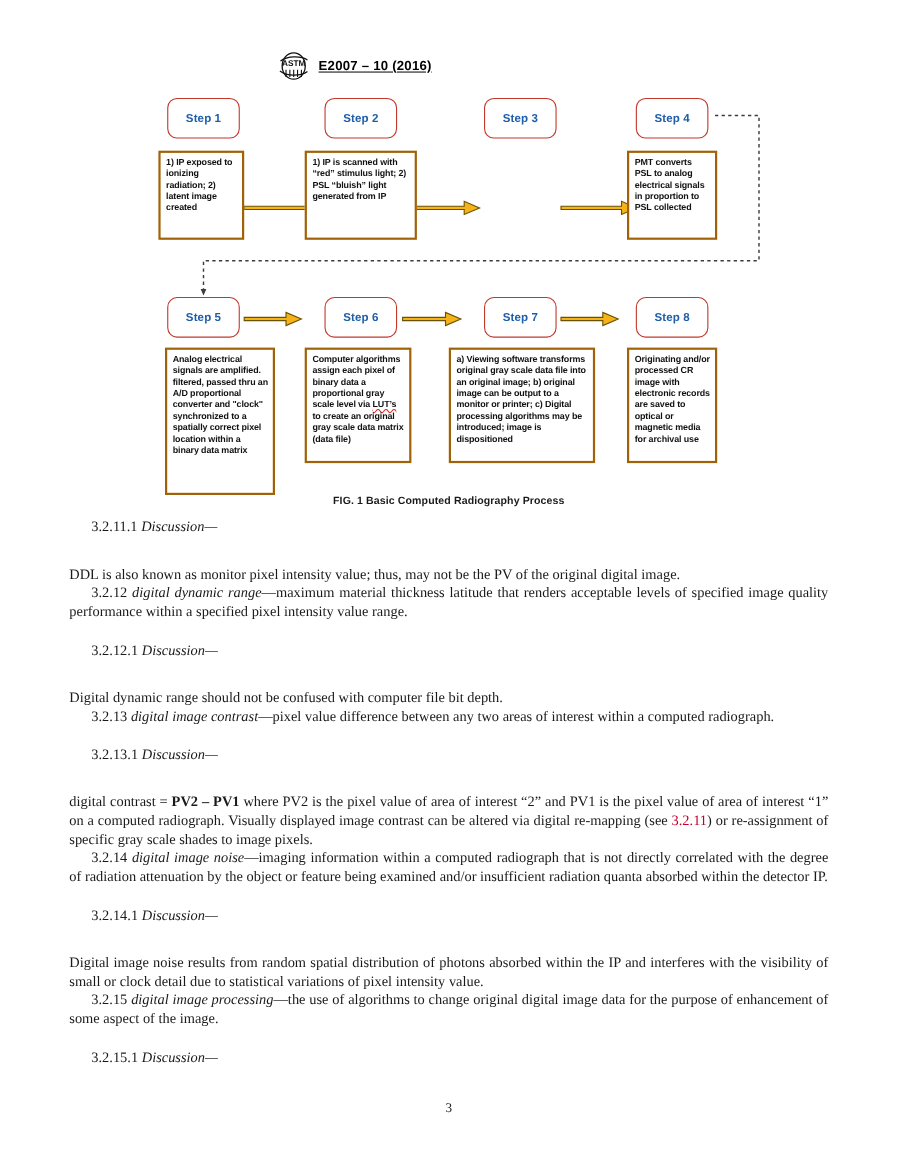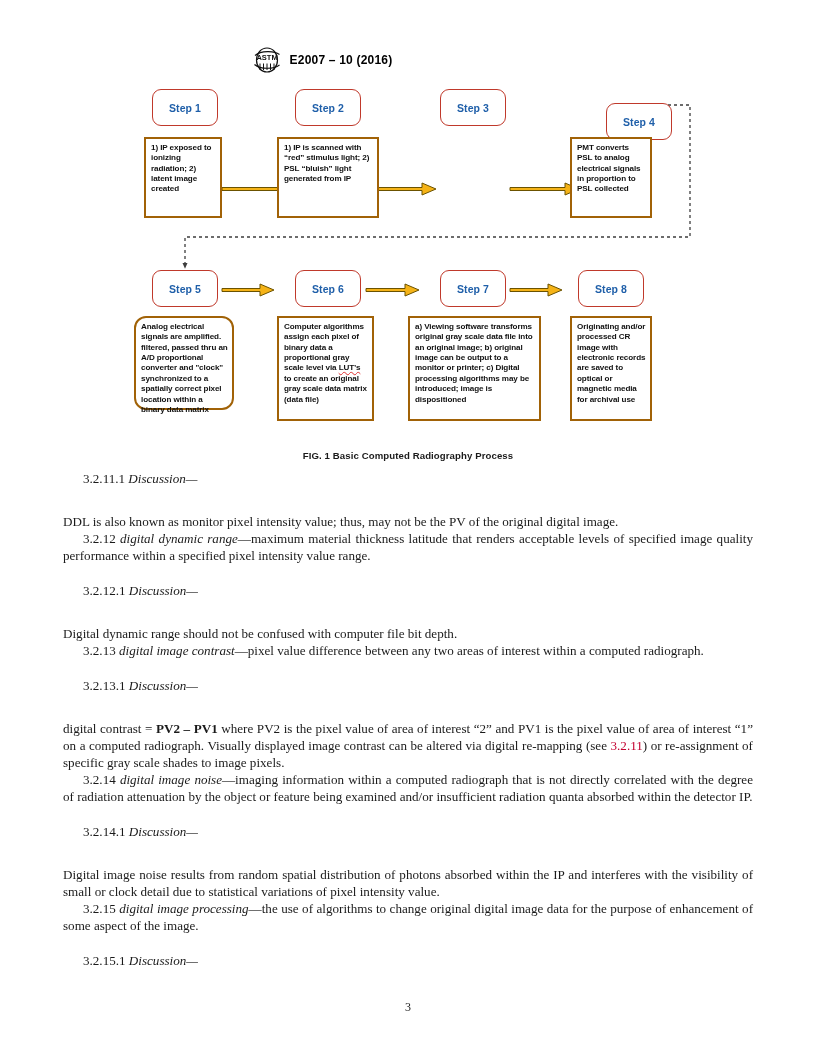--- a/index.html
+++ b/index.html
@@ -20,20 +20,21 @@
   .doc-header {
     position: absolute;
     top: 47px;
     left: 0;
     width: 644px;
     text-align: center;
     display: flex;
     justify-content: center;
     align-items: center;
     gap: 8px;
+    text-decoration: underline;
   }
   .astm-logo {
     width: 30px;
     height: 26px;
     display: inline-block;
     vertical-align: middle;
   }
   .doc-number {
     font-family: "Liberation Sans", sans-serif;
     font-size: 12px;
@@ -195,42 +196,42 @@
 
   <div class="step-box" style="left:152px; top:9px;">
     <span>Step 1</span>
   </div>
   <div class="step-box" style="left:295px; top:9px;">
     <span>Step 2</span>
   </div>
   <div class="step-box" style="left:440px; top:9px;">
     <span>Step 3</span>
   </div>
-  <div class="step-box" style="left:578px; top:23px;margin-left:28px;">
+  <div class="step-box" style="left:578px; top:9px;">
     <span>Step 4</span>
   </div>
 
   <div class="desc-box" style="left:144px; top:57px; width:78px; height:81px;">1) IP exposed to ionizing radiation; 2) latent image created</div>
   <div class="desc-box" style="left:277px; top:57px; width:102px; height:81px;">1) IP is scanned with “red” stimulus light; 2) PSL “bluish” light generated from IP</div>
   <div class="desc-box" style="left:570px; top:57px; width:82px; height:81px;">PMT converts PSL to analog electrical signals in proportion to PSL collected</div>
 
   <div class="step-box" style="left:152px; top:190px;">
     <span>Step 5</span>
   </div>
   <div class="step-box" style="left:295px; top:190px;">
     <span>Step 6</span>
   </div>
   <div class="step-box" style="left:440px; top:190px;">
     <span>Step 7</span>
   </div>
   <div class="step-box" style="left:578px; top:190px;">
     <span>Step 8</span>
   </div>
 
-  <div class="desc-box" style="left:134px; top:236px; width:100px; height:94px;border-radius:12px;">Analog electrical signals are amplified. filtered, passed thru an A/D proportional converter and "clock" synchronized to a spatially correct pixel location within a binary data matrix</div>
+  <div class="desc-box" style="left:150px; top:236px; width:100px; height:134px;">Analog electrical signals are amplified. filtered, passed thru an A/D proportional converter and "clock" synchronized to a spatially correct pixel location within a binary data matrix</div>
 
   <div class="desc-box" style="left:277px; top:236px; width:97px; height:105px;"><span>Computer algorithms assign each pixel of binary data a proportional gray scale level via </span><span class="spell">LUT’s</span><span> to create an original gray scale data matrix (data file)</span></div>
 
   <div class="desc-box" style="left:408px; top:236px; width:133px; height:105px;">a) Viewing software transforms original gray scale data file into an original image; b) original image can be output to a monitor or printer; c) Digital processing algorithms may be introduced; image is dispositioned</div>
 
   <div class="desc-box" style="left:570px; top:236px; width:82px; height:105px;">Originating and/or processed CR image with electronic records are saved to optical or magnetic media for archival use</div>
 
   <div class="fig-caption">FIG. 1 Basic Computed Radiography Process</div>
 </div>
 

